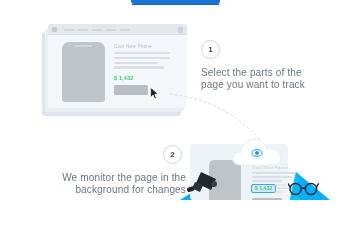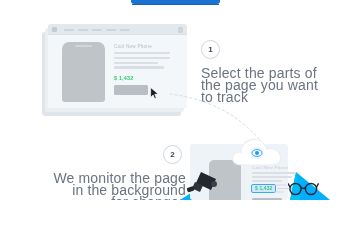--- a/index.html
+++ b/index.html
@@ -85,21 +85,21 @@
 
   
   .step1-text{ position:absolute; left:201px; top:40px; width:125px; }
   .badge{
     width:19px; height:19px; border-radius:50%;
     border:1px solid #cfd6dd; background:#fff;
     font-size:8px; color:#3c4550; font-weight:bold;
     display:flex; align-items:center; justify-content:center;
   }
   .step-copy{
-    margin-top:8px; font-size:14px; line-height:12px; color:#6b7480;
+    margin-top:8px; font-size:10px; line-height:12px; color:#6b7480;
     letter-spacing:.15px;
   }
 
   
   .connector{ position:absolute; left:168px; top:92px; width:112px; height:52px; }
 
   
   .step2-text{ position:absolute; left:52px; top:145px; width:134px; text-align:right; }
   .step2-text .badge{ margin-left:auto; margin-right:4px; }
   .step2-text .step-copy{ }

